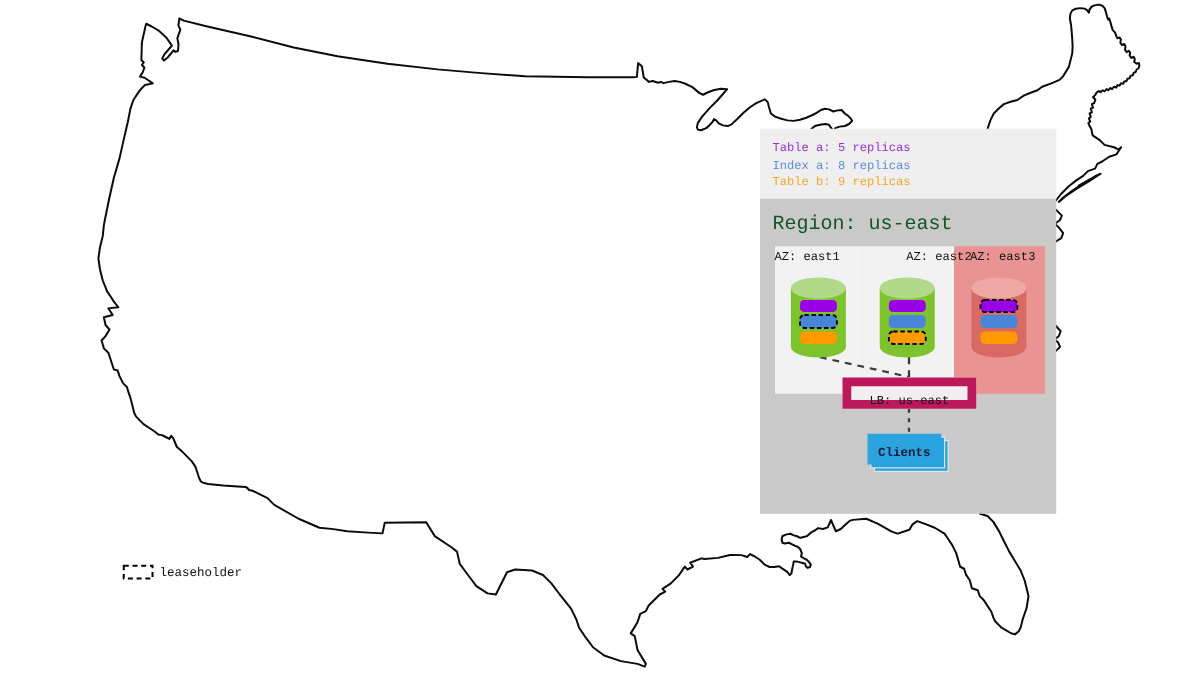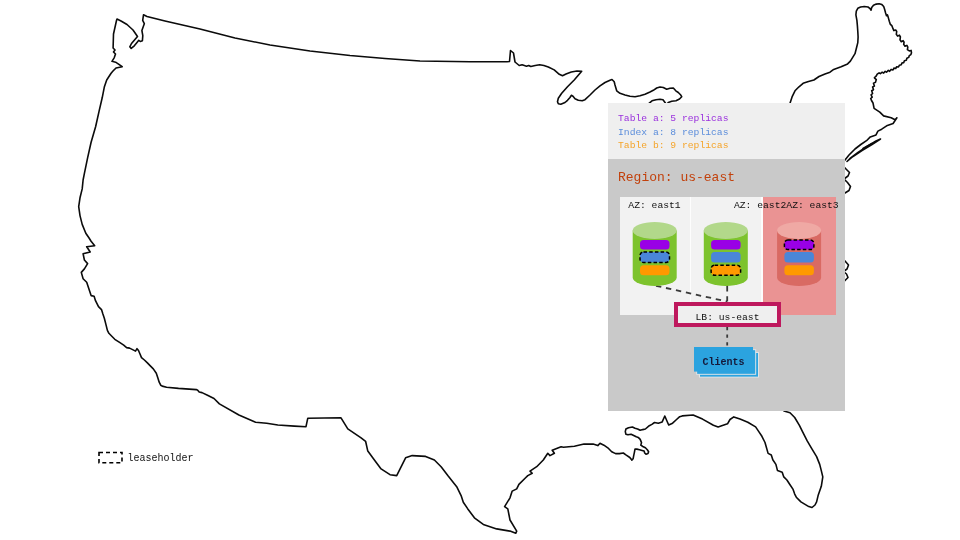--- a/index.html
+++ b/index.html
@@ -3,24 +3,24 @@
 <meta charset="utf-8">
 <style>
   html,body{margin:0;padding:0;background:#fff;}
   #stage{position:relative;width:960px;height:540px;overflow:hidden;background:#fff;
          font-family:"Liberation Mono", monospace;}
   .abs{position:absolute;}
   #legend{left:608px;top:103px;width:237px;height:56px;background:#efefef;
           font-size:9.7px;line-height:13.5px;padding-top:9px;box-sizing:border-box;}
   #legend div{padding-left:10px;}
   #region{left:608px;top:159px;width:237px;height:252px;background:#c9c9c9;}
-  #regionTitle{left:618px;top:169.5px;font-size:13px;color:#c2410c;}
+  #regionTitle{left:618px;top:169.5px;font-size:16px;color:#14532d;}
   .az{top:196.5px;height:118px;background:#f2f2f2;}
-  .azlabel{top:200px;font-size:9.7px;color:#111;text-align:center;}
-  #lb{left:674px;top:301.5px;width:107px;height:25px;background:#efefef;box-sizing:border-box;border:4px solid #be185d;
+  .azlabel{top:200px;font-size:9.7px;color:#111;text-align:left;}
+  #lb{left:674px;top:301.5px;width:107px;height:25px;background:#efefef;box-sizing:border-box;border:7px solid #be185d;
       font-size:9.7px;color:#111;text-align:center;line-height:23.6px;}
 </style>
 </head>
 <body>
 <div id="stage">
 
   <svg class="abs" style="left:0;top:0" width="960" height="540" viewBox="0 0 960 540">
     <g fill="none" stroke="#0b0b0b" stroke-width="1.6" stroke-linejoin="round" stroke-linecap="round">
       <path d="M117,19 L121,21 127,24.5 133,30 137.5,36.5 134.5,40 131.5,43.5 129.8,46.8 131.2,48.4 134.3,45.8 137.2,42.3 138.8,40.3 140.3,41.5 142.4,40.8 142.8,35.6 141.9,30.5 144.3,23.7 142.7,20.3 143.5,14.8 147,16.5 165,21 200,29 235,38 270,45 310,51 350,55.5 385,58.5 420,61 470,61.8 507,61.8 509.5,61.5 510.5,50.5 513.5,53 515,62 519.2,65.5 522.1,64.8 526.5,66.2 528.7,65.5 530.8,66.5 535.2,65.5 539.6,64.8 543.9,65.5 548.3,67 554.2,69.9 559.3,74.3 562.5,75.8 566,74 571.3,72 577,71 581.7,71.3 574.2,80 567.5,86.7 561.7,93.3 558.3,98.3 557.5,101.7 558.3,103.7 560.8,104.2 565,102.5 567.5,100.3 570,97.5 571.3,95.3 573,96.3 575,98.7 578.3,100.3 582.2,100.8 585,99.7 590,95 595,90 600,85.8 605,82.5 610,80.3 612,79.5 614.2,81.7 615,85 616.7,90.8 620,93.3 625,95 630,96.3 635,96.7 640,95.8 645,94.2 650,92 653.3,90.3 656.7,88 660,87 663.3,87.5 666.7,89.2 670,88.3 673.3,88 675.8,90.8 678.3,92.5 680.5,94.7 681.7,96.7 679.5,99 676,100.8 671.7,101.3 668.3,102.5 666.5,104.8 665,102.5 663,99.7 660,99.2 656,99.8 652,100.8 649,103.3 655,112 700,118 750,118 780,112 789.6,104.4 792.3,96.3 795,90.8 799,86.8 803.1,83.3 808.5,81.4 813.9,80 819,76.5 825,74 830,72.2 833.7,69.4 841.1,66.7 847.6,63.9 850.4,61.1 855,53.7 856.9,46.3 857.8,42.6 858.1,37 857.8,31.5 857.4,25.9 856.9,20.4 855.9,14.8 856.3,11.1 857.8,8.3 860.6,7 864.3,6.5 868,7 869.8,8.3 871.1,10.2 871.7,7.4 873.5,5.2 876.3,4.1 879.1,3.7 881.9,4.6 883.7,6.5 884.6,9.3 885.6,13 886.5,15.7 887.4,14.8 888.3,17.6 889.3,21.3 890.2,24.1 892,25.9 893,28.7 893.9,30.6 895.7,30 896.7,31.5 896.3,34.3 897.6,36.1 899.4,35.2 900.4,37 900,39.8 901.3,41.7 903.1,40.7 904.1,42.2 903.7,44.4 905,46.3 906.9,45.4 907.8,47.2 907.4,49.6 909.3,50.9 911.1,50.4 911.5,52.8 910.9,54.6 909.3,55.6 908.7,57.4 906.9,58.3 906.3,60.2 904.4,60.7 903.7,62.6 901.9,63 901.3,64.8 899.4,65.2 898.5,67 896.7,66.7 895.7,68.5 893.9,68.1 893,70 891.1,69.4 889.6,71.3 888.3,70.4 886.5,72.2 885.2,71.3 883.7,73.1 882.2,72.2 880.4,73.7 879.1,72.8 877.2,74.1 876.3,75.9 874.4,77.8 876.3,79.6 875.4,82.4 873.5,83.3 874.4,86.1 872.6,87 873.5,89.8 871.7,90.7 872.6,93.5 871.1,94.8 872.2,97.2 870.7,98.5 871.5,100.5 873,103 874.1,108.3 879.8,112.1 883.6,115.9 891.2,117.8 895,119.7 896.9,117.8 893.1,123.5 887.4,125.4 881.7,129.2 877.9,131.1 876,134.9 870.3,136.9 866.5,140.7 860.8,144.5 855,149 849,155 845,160 841,165 845.5,168.5 849.5,172.5 848,176 844,179 847.5,182.5 850.5,186.5 849,190.5 845,193 841.5,196 840,215 841,240 841,257 845,261 848.5,265 847,269 843.5,271.5 846.5,274 848,277.5 845,280.5 841,283 830,310 810,360 795,395 784,411 790,412.8 794.7,417.5 799.4,425.3 802.5,431.6 807.2,440.9 811.9,448.8 816.6,456.6 819.7,464.4 821.3,470.6 822.8,476.9 821.3,486.3 818.1,495.6 816.6,501.9 815,505 812,507.5 808.8,506.6 800.9,501.9 796.3,497.2 794.7,494.1 793.1,489.4 790,484.7 786.9,480 783.8,476.9 782.2,472.2 777.5,470.6 775.9,464.4 772.8,459.7 771.3,455 768.1,453.4 765,442.5 761.9,436.3 758.8,431.6 755.6,426.9 747.8,422.2 740,419.1 733.8,416.9 730,419.5 727.5,423.8 718.1,426.9 713.4,425.3 702.5,419.1 693.1,415 682.2,415.9 679.7,416.7 676,420 672.6,423.2 668.7,425 666.5,420 664.8,416 662.2,421.9 658.3,423.2 654.5,422.5 651.9,424.4 649.3,425.7 645.4,429 642.8,429.6 640.2,430.3 637.6,429 635,428.3 632.4,427 628.5,427.7 625.9,429 625.3,431.6 625.9,434.2 627.9,434.8 631.1,434.2 633.7,435.5 636.3,436.8 638.2,437.4 640.2,439.4 641.5,442.6 640.8,445.2 642.8,446.5 645.4,447.8 647.3,449.7 648.6,451.7 648,453.6 646,454.3 644.7,453 644.1,451 642.1,450.4 639.5,449.7 636.9,449.1 635,449.1 634.4,452.3 633.7,455.6 633.1,458.8 631.8,460.1 629.8,457.5 625.9,454.9 623.3,453 619.4,453.6 615.6,453.6 611.7,451.7 607.8,447.8 603.9,445.2 600,443.3 597.8,445.6 593.1,444.1 584,444 574.4,446.3 563.4,447.2 561.1,446.7 552.2,450.2 554.4,453.3 550,455.6 547.8,453.3 543.3,460 536.7,466.7 530,471.1 532.2,473.3 527.8,475.6 525.6,477.8 518.9,484.4 516.7,488.9 512.2,491.1 510,497.8 504.6,506.7 507.8,508.9 510,520 516.7,531.1 515.8,533.3 510,531.1 496.7,528.9 483.3,524.4 474.4,517.8 467.8,508.9 463.3,502.2 461.1,495.6 456.7,486.7 447.8,475.6 441.1,466.7 434.4,460 425.6,456.4 412.2,455.6 405.6,457.8 396.7,475.6 390,474.7 381.1,468.9 374.4,460 367.8,451.1 365.6,441.3 361.1,437.8 347.8,428.9 341,417.8 307.8,418.2 306,426.7 294.4,426.1 277.8,425 266.7,423.3 255.6,422.2 238.9,415 219.4,403.9 214,398.5 208,395.5 202,392.6 199.2,392 197.7,390.2 196.3,389.6 178.5,388.4 166.6,387.2 162.2,386.1 160.7,385.2 159.2,382.2 157.8,377.8 156.3,373.3 153.3,368.9 150.3,365.9 147.4,362.9 144.4,360 141.5,357.6 140,354 138.5,350.5 137,348.7 135.5,351.1 132.6,349.6 129.6,348.1 126.6,347.6 123.7,345.2 119.2,342.2 114.8,339.3 111.8,336.3 108.9,333.3 107.4,330.4 105.9,324.4 104.4,318.5 102.9,314.1 101.5,309.6 100,308.1 98.5,306.7 95.5,300.7 94.1,296.3 91.1,295.6 86.7,282.2 83.1,278.7 81.3,272.4 84.4,268.9 87.6,263.6 84.4,260 83.1,253.8 90.2,252 86.7,246.7 94.7,245.8 91.1,241.3 88.9,237.8 85.8,233.3 82.2,224.4 80,215.6 78.7,206.7 80,197.8 82.2,188.9 83.1,180 84.4,173.3 87.6,157.8 91.1,142.2 95.6,126.7 99.1,111.1 102.2,97.8 104.4,86.7 106.7,80 111.1,73.3 113,71 116,68 122.2,66.7 117.8,63.6 115.6,62.2 112,61.3 114.3,57.6 115.5,54 113.5,52 115,50 113.1,48 113.5,34 116.5,20.5 Z"></path>
       <path d="M847,161.5 L853,156.5 862,150.5 872,144.5 880.5,139 876,141 867,146.5 858,152.5 850,158.5 Z"></path>

